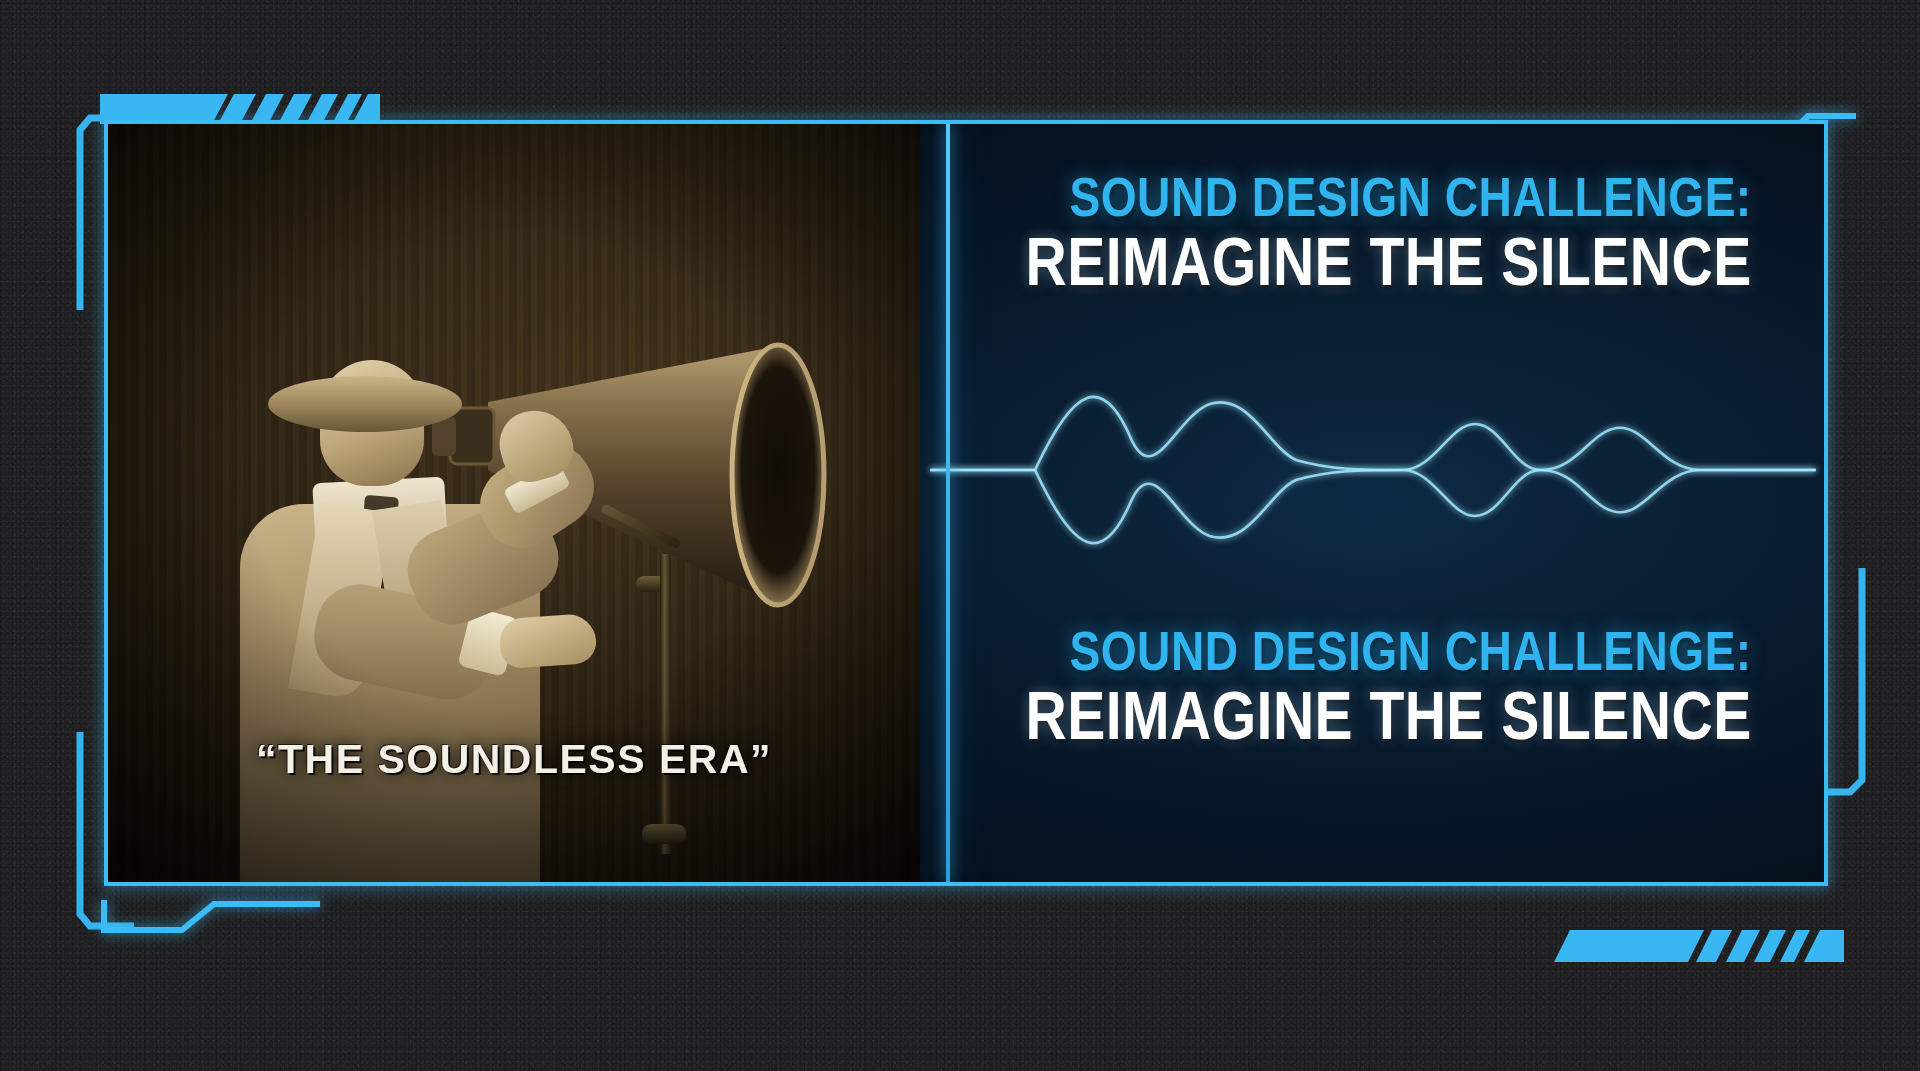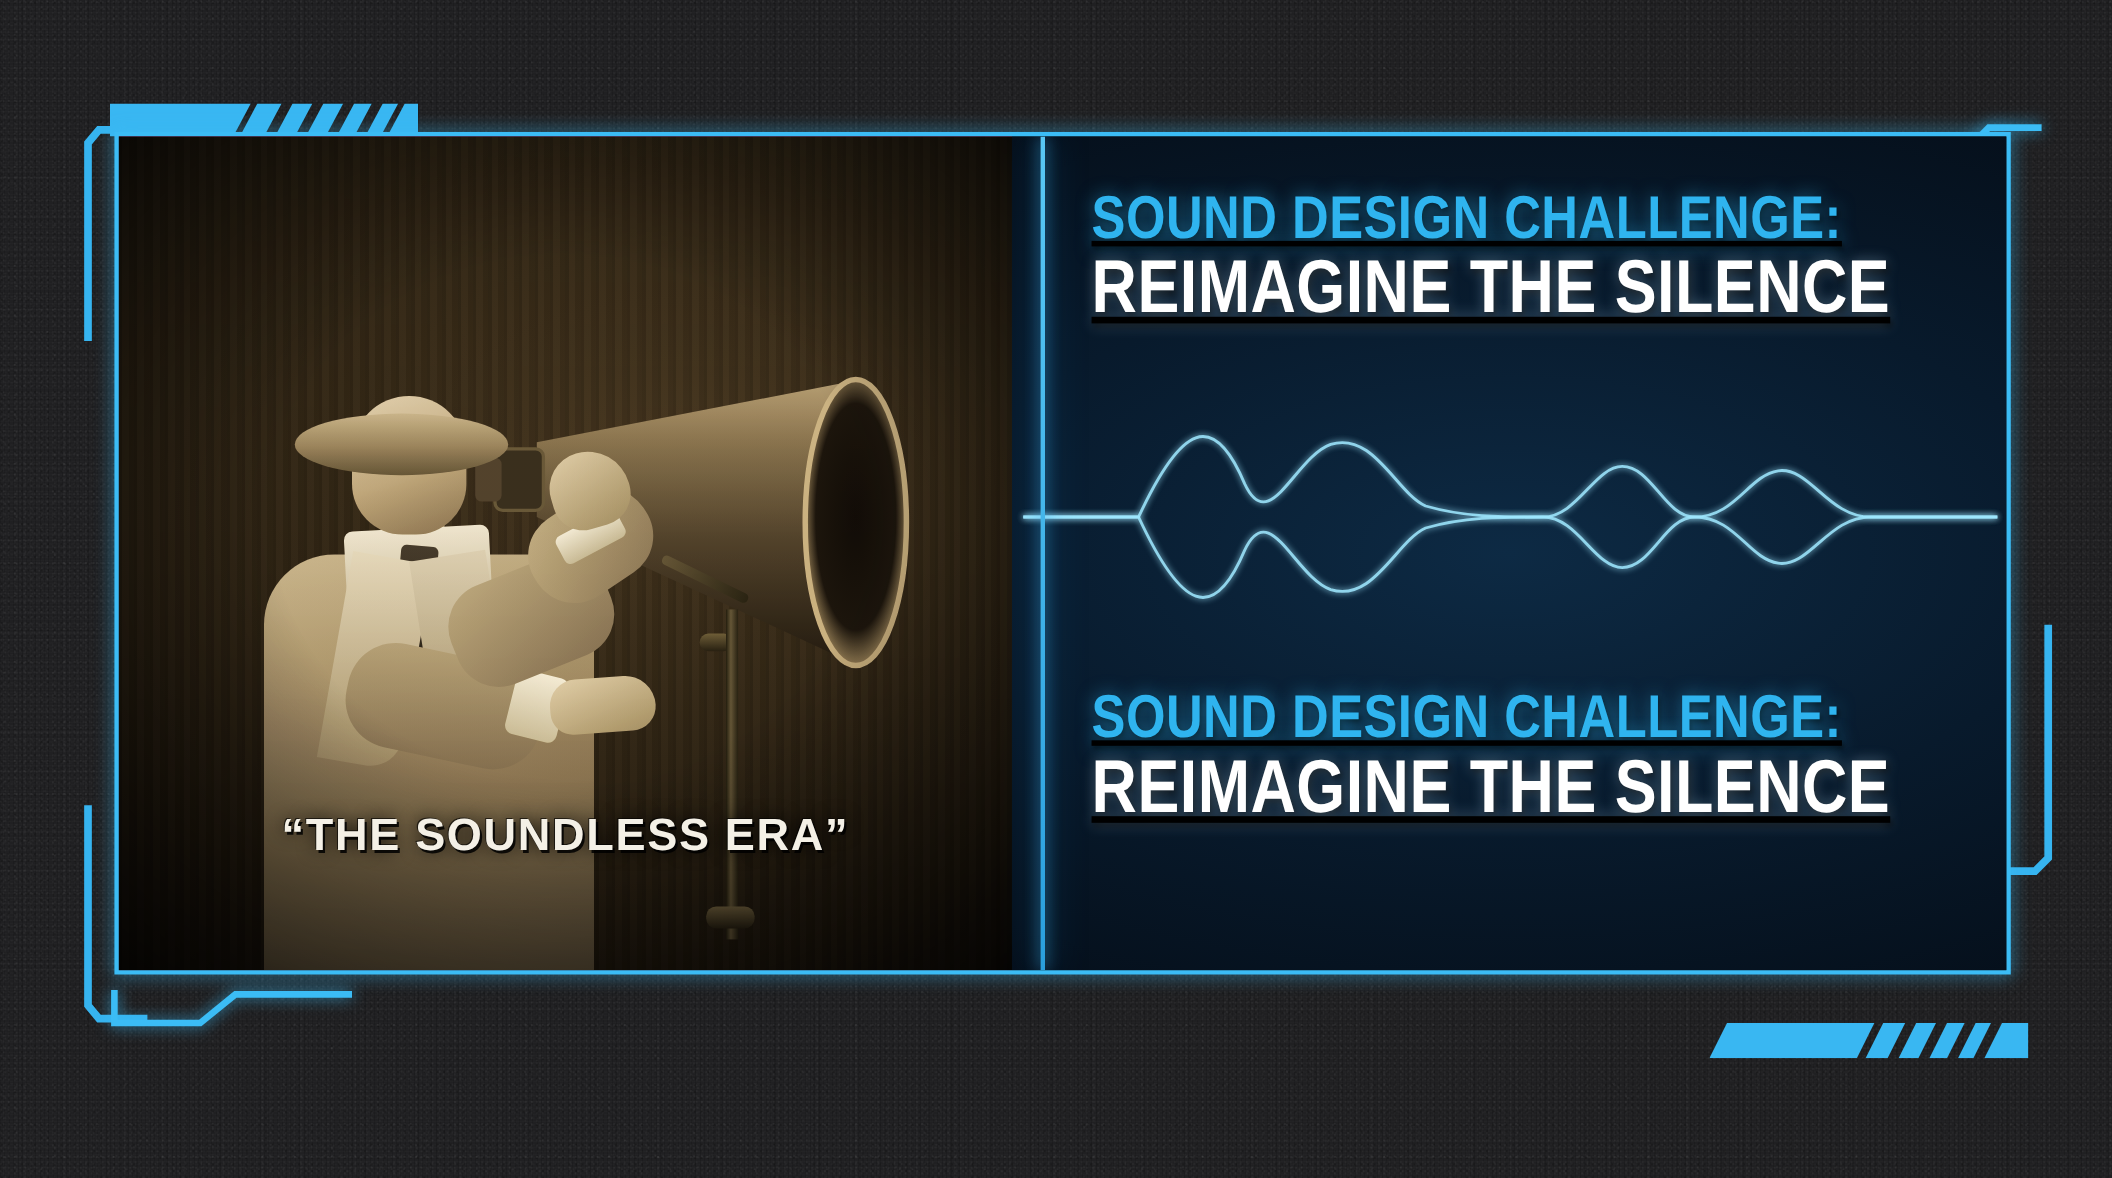--- a/index.html
+++ b/index.html
@@ -235,23 +235,22 @@
     position:relative;
     flex:1; height:100%;
     background:
       radial-gradient(ellipse 120% 70% at 50% 50%, #0d2a44 0%, #081a2c 48%, #040b14 100%);
     overflow:hidden;
   }
 
   .headline-block{
     position:absolute;
     left:0; right:0;
-    text-align:left;
+    text-align:right;
     z-index:4;
-    text-decoration:underline;
   }
   #headline-top{ top:46px; }
   #headline-bottom{ top:500px; }
 
   .hl-line1{
     font-family:"Liberation Sans Narrow","Liberation Sans", sans-serif;
     font-weight:700;
     font-stretch:condensed;
     transform:scaleX(.84);
     font-size:55px;

